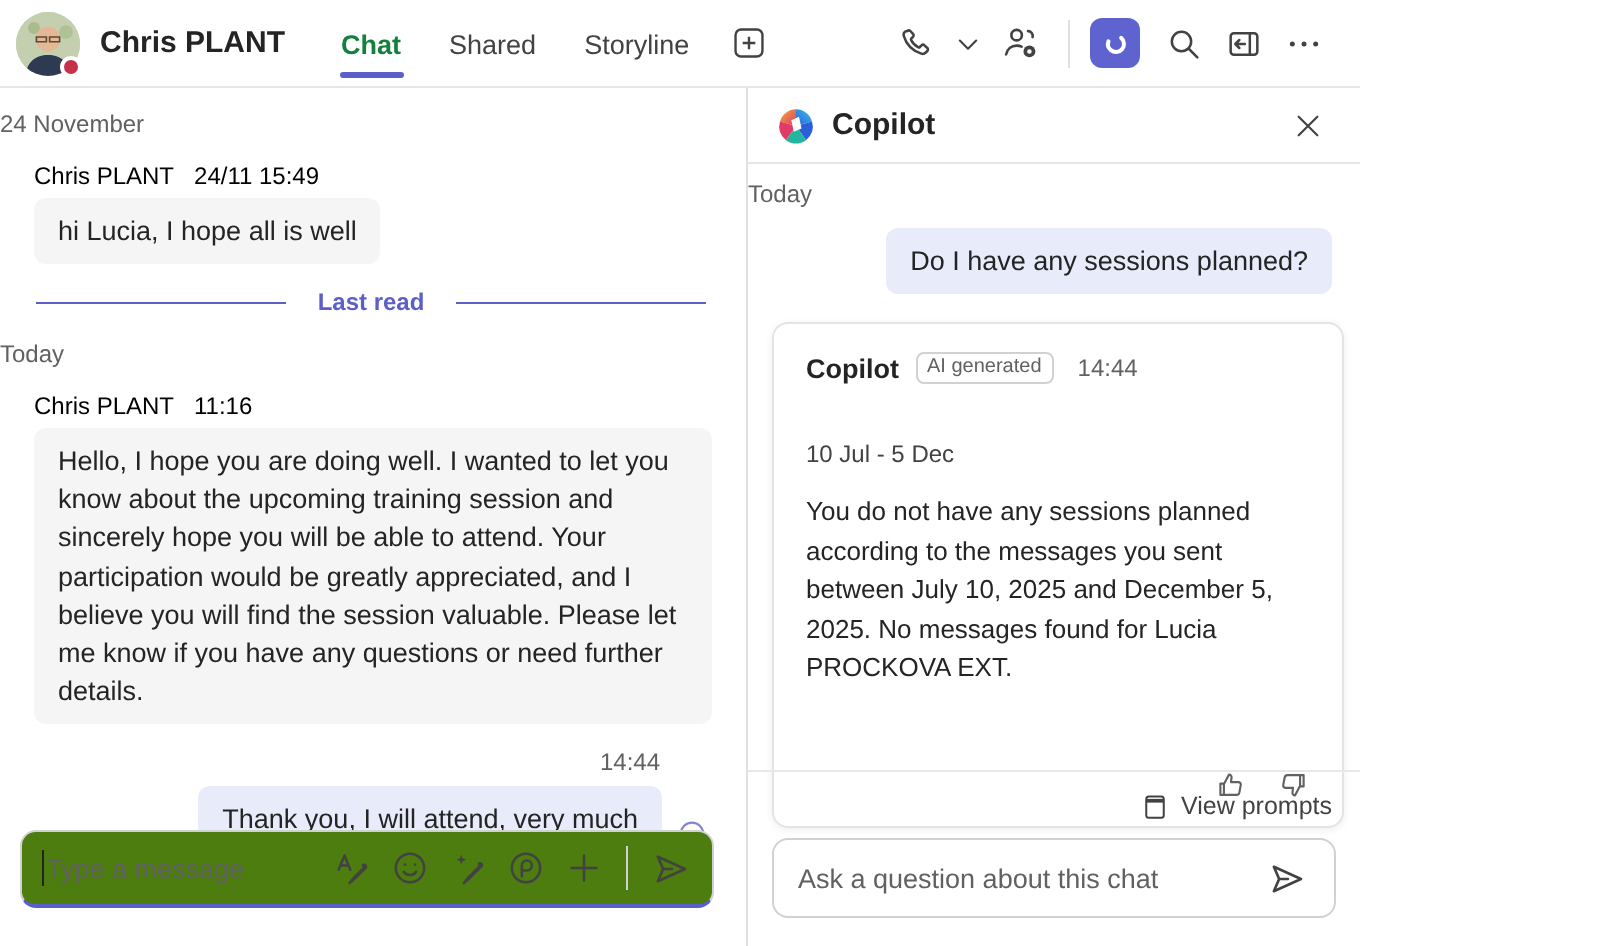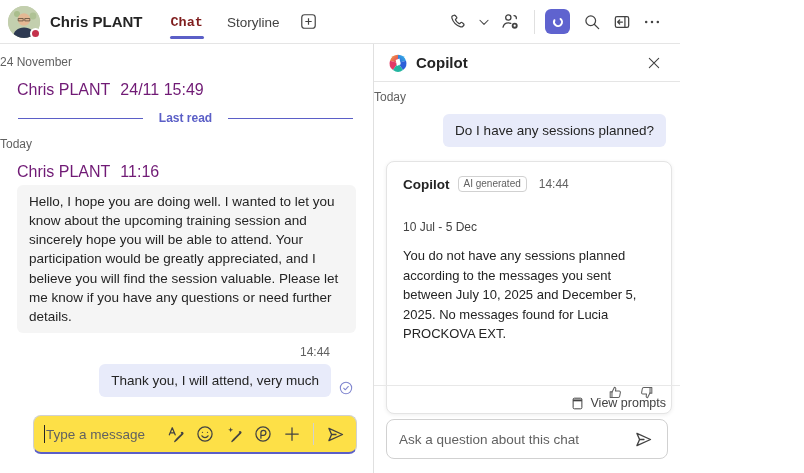--- a/index.html
+++ b/index.html
@@ -25,21 +25,21 @@
   .status-dot {
     position: absolute; right: -1px; bottom: -1px; width: 11px; height: 11px;
     border-radius: 50%; background: #c4314b; border: 2px solid #fff;
   }
   .contact-name { font-size: 15px; font-weight: bold; margin: 0 18px 0 10px; white-space: nowrap; }
   .tabs { display: flex; align-items: center; gap: 4px; }
   .tab {
     position: relative; padding: 12px 10px 11px; font-size: 13.5px; color: #424242;
     cursor: pointer; white-space: nowrap;
   }
-  .tab.active { font-weight: bold; color: #7f1d1d; font-family: Liberation Mono, monospace; }
+  .tab.active { font-weight: bold; color: #15803d; }
   .tab.active::after {
     content: ""; position: absolute; left: 9px; right: 9px; bottom: 2px;
     height: 3px; border-radius: 2px; background: #5b5fc7;
   }
   .add-tab { margin-left: 6px; cursor: pointer; display: flex; align-items: center; color: #424242; }
   .tb-right { display: flex; align-items: center; gap: 2px; }
   .icon-btn {
     width: 28px; height: 28px; display: flex; align-items: center; justify-content: center;
     border: none; background: transparent; color: #424242; cursor: pointer; border-radius: 4px;
   }
@@ -50,42 +50,42 @@
     display: flex; align-items: center; justify-content: center; cursor: pointer; margin-right: 6px;
   }
 
   
   .main { flex: 1; display: flex; min-height: 0; }
   .chat-pane { flex: 1; position: relative; background: #fff; min-width: 0; }
   .chat-scroll { padding-top: 5px; }
 
   .divider-date { font-size: 12px; color: #616161; padding: 6px 0; }
   .msg { padding: 0 17px; margin-top: 6px; }
-  .msg-meta { font-size: 16px; color: #701a75; margin-bottom: 4px; }
+  .msg-meta { font-size: 12px; color: #000000; margin-bottom: 4px; }
   .msg-meta .msg-time { margin-left: 10px; }
   .bubble {
     display: inline-block; background: #f5f5f5; border-radius: 6px;
     padding: 7px 12px; font-size: 13.5px; line-height: 1.42; color: #242424;
     max-width: 362px; text-align: left;
   }
   .bubble.sent { background: #e8ebfa; }
 
   .last-read { display: flex; align-items: center; margin: 12px 20px 0 18px; }
   .lr-line { flex: 1; height: 1px; background: #5b5fc7; }
   .lr-text { font-size: 12px; font-weight: bold; color: #5b5fc7; padding: 0 16px; }
 
   .sent-group { margin-top: 12px; padding-right: 19px; }
   .sent-time { text-align: right; font-size: 12px; color: #616161; margin: 0 24px 5px 0; }
   .sent-row { display: flex; justify-content: flex-end; align-items: flex-end; }
   .read-icon { margin-left: 7px; margin-bottom: 1px; color: #8086cf; display: flex; }
 
   .composer {
-    position: absolute; left: 33px; right: 16px; bottom: 19px; height: 39px;
+    position: absolute; left: 10px; right: 16px; bottom: 19px; height: 39px;
     border: 1px solid #d1d1d1; border-bottom: 2px solid #5b5fc7; border-radius: 8px;
-    display: flex; align-items: center; padding: 0 8px 0 10px; background: #fde047;
+    display: flex; align-items: center; padding: 0 8px 0 10px; background: #4d7c0f;
   }
   .caret { width: 1px; height: 18px; background: #242424; flex: 0 0 1px; }
   .composer input {
     flex: 1; border: none; outline: none; font-size: 13.5px; min-width: 0;
     font-family: inherit; color: #242424; background: transparent; padding-left: 1px;
   }
   .composer input::placeholder, .cp-inputbox input::placeholder { color: #616161; opacity: 1; }
   .composer-icons { display: flex; align-items: center; gap: 3px; }
   .composer-icons .icon-btn { width: 26px; height: 26px; }
   .c-divider { width: 1px; height: 22px; background: #d1d1d1; margin: 0 5px; }
@@ -151,20 +151,21 @@
           <circle cx="25" cy="10" r="3.4" fill="#afc295"></circle>
           <circle cx="16" cy="13.5" r="6.2" fill="#e4b894"></circle>
           <path d="M5 32c0-7 5-10.5 11-10.5S27 25 27 32z" fill="#2e3a52"></path>
           <path d="M10.2 12.5h5v2.4h-5zM16.8 12.5h5v2.4h-5z" fill="none" stroke="#5a4a3a" stroke-width="0.8"></path>
         </svg>
         <span class="status-dot"></span>
       </div>
       <div class="contact-name">Chris PLANT</div>
       <nav class="tabs">
         <div class="tab active">Chat</div>
+        <div class="tab">Shared</div>
         <div class="tab">Storyline</div>
         <div class="add-tab">
           <svg width="19" height="19" viewBox="0 0 24 24" fill="none" stroke="currentColor" stroke-width="1.5">
             <rect x="3.5" y="3.5" width="17" height="17" rx="3.5"></rect>
             <path d="M12 8v8M8 12h8"></path>
           </svg>
         </div>
       </nav>
     </div>
     <div class="tb-right">
@@ -220,20 +221,21 @@
 
     <section class="chat-pane">
       <div class="chat-scroll">
 
         <div class="divider-date">24 November</div>
 
         <div class="msg">
           <div class="msg-meta">
             <span>Chris PLANT</span><span class="msg-time">24/11 15:49</span>
           </div>
+          <div class="bubble">hi Lucia, I hope all is well</div>
         </div>
 
         <div class="last-read">
           <span class="lr-line"></span>
           <span class="lr-text">Last read</span>
           <span class="lr-line"></span>
         </div>
 
         <div class="divider-date" style="margin-top:6px;">Today</div>
 

